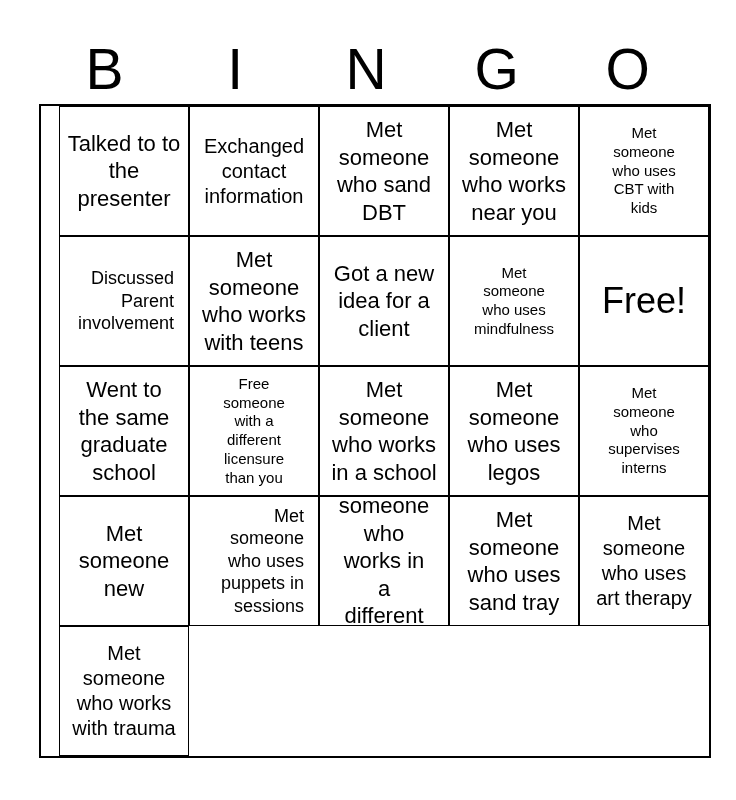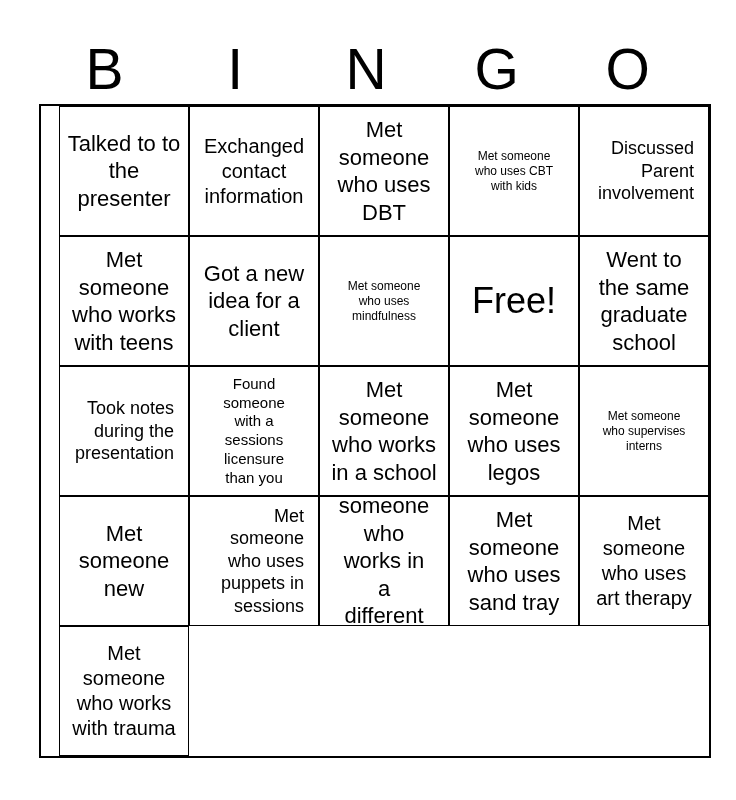--- a/index.html
+++ b/index.html
@@ -46,21 +46,21 @@
     justify-content: center;
     text-align: center;
     overflow: hidden;
   }
   .t   { display: inline-block; line-height: 1.25; }
   .xl  { font-size: 36px; line-height: 1.1; }
   .lg  { font-size: 22px; max-width: 118px; }
   .md  { font-size: 20px; max-width: 110px; }
   .sm  { font-size: 18px; max-width: 100px; text-align: right; }
   .smx { font-size: 22px; max-width: 94px; text-align: center;  }
-  .xs  { font-size: 12px; max-width: 88px;  }
+  .xs  { font-size: 15px; max-width: 88px;  }
   .xxs { font-size: 15px; max-width: 90px;  }
 </style>
 </head>
 <body>
 
 <div class="page">
 
   <div class="title-row">
     <div class="letter-slot">B</div>
     <div class="letter-slot">I</div>
@@ -71,23 +71,26 @@
 
   <div class="grid">
 
     <div class="cell">
         <span class="t lg">Talked to to the presenter</span>
       </div>
     <div class="cell">
         <span class="t md">Exchanged contact information</span>
       </div>
     <div class="cell">
-        <span class="t lg">Met someone who uses DBT</span>
+        <span class="t lg">Met someone who sand DBT</span>
       </div>
 
+    <div class="cell">
+        <span class="t lg">Met someone who works near you</span>
+      </div>
     <div class="cell">
         <span class="t xs">Met someone who uses CBT with kids</span>
       </div>
     <div class="cell">
         <span class="t sm">Discussed Parent involvement</span>
       </div>
     <div class="cell">
         <span class="t lg">Met someone who works with teens</span>
       </div>
 
@@ -96,26 +99,23 @@
       </div>
     <div class="cell">
         <span class="t xs">Met someone who uses mindfulness</span>
       </div>
     <div class="cell">
         <span class="t xl">Free!</span>
       </div>
     <div class="cell">
         <span class="t lg narrow" style="max-width:100px;">Went to the same graduate school</span>
       </div>
-    <div class="cell">
-        <span class="t sm">Took notes during the presentation</span>
-      </div>
 
     <div class="cell">
-        <span class="t xxs">Found someone with a sessions licensure than you</span>
+        <span class="t xxs">Free someone with a different licensure than you</span>
       </div>
     <div class="cell">
         <span class="t lg">Met someone who works in a school</span>
       </div>
     <div class="cell">
         <span class="t lg">Met someone who uses legos</span>
       </div>
     <div class="cell">
         <span class="t xs">Met someone who supervises interns</span>
       </div>

